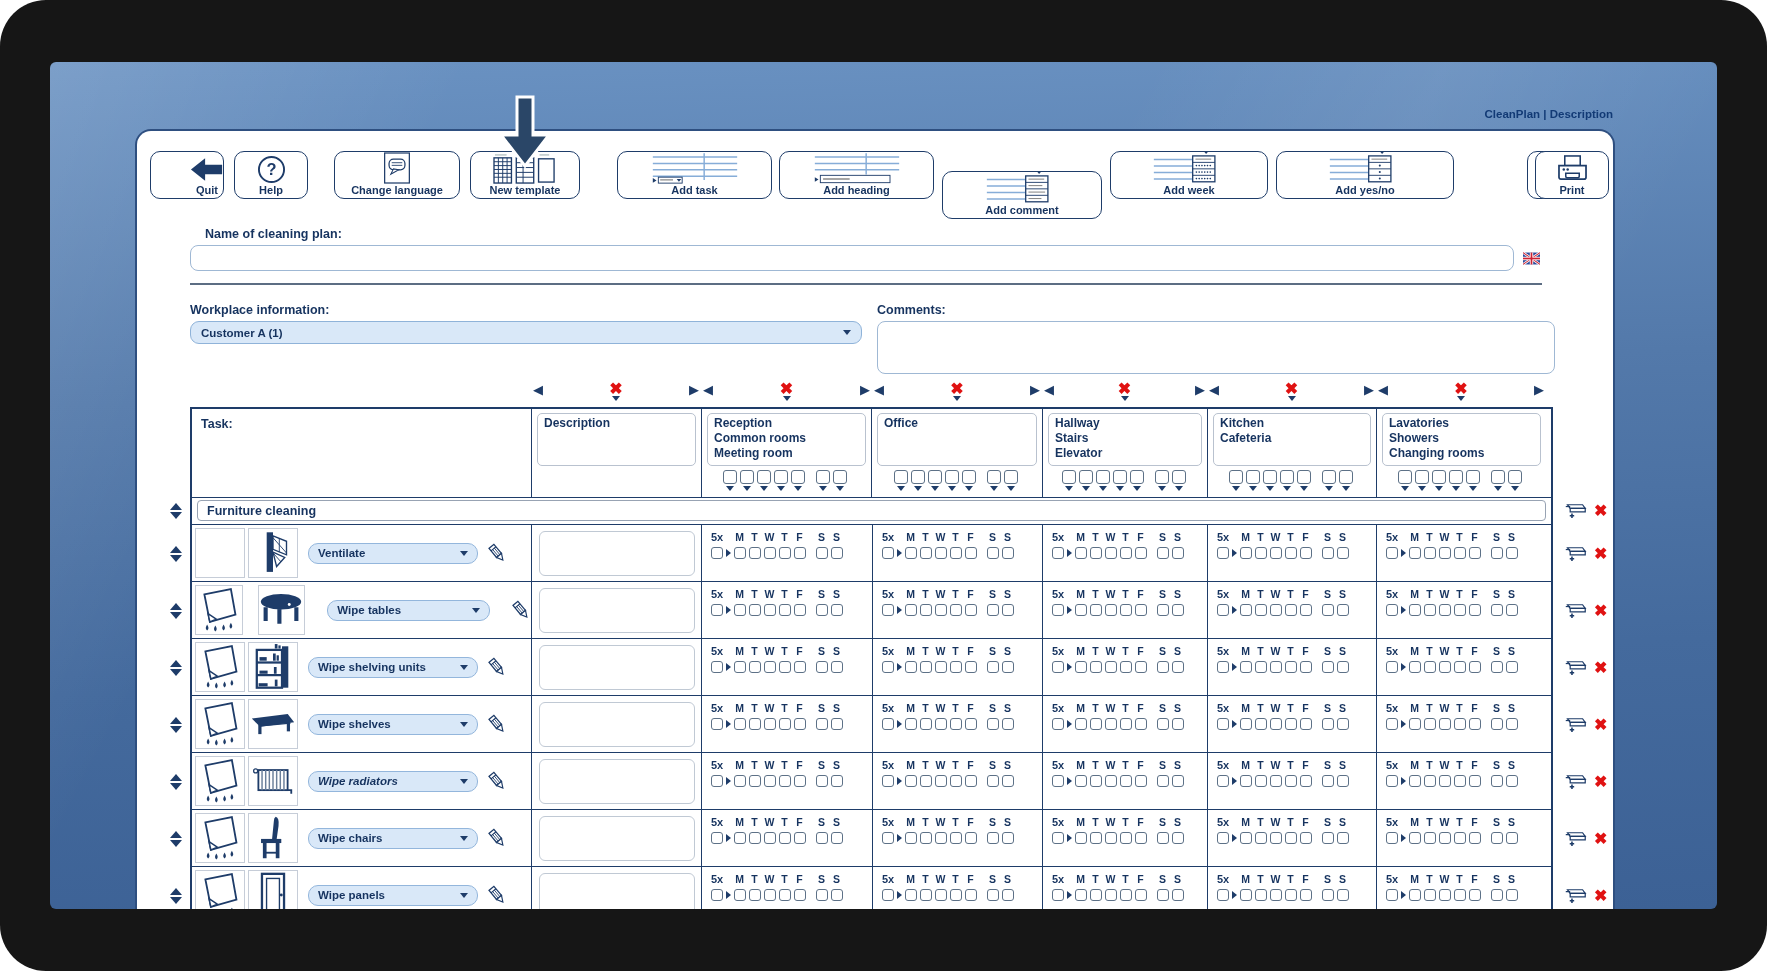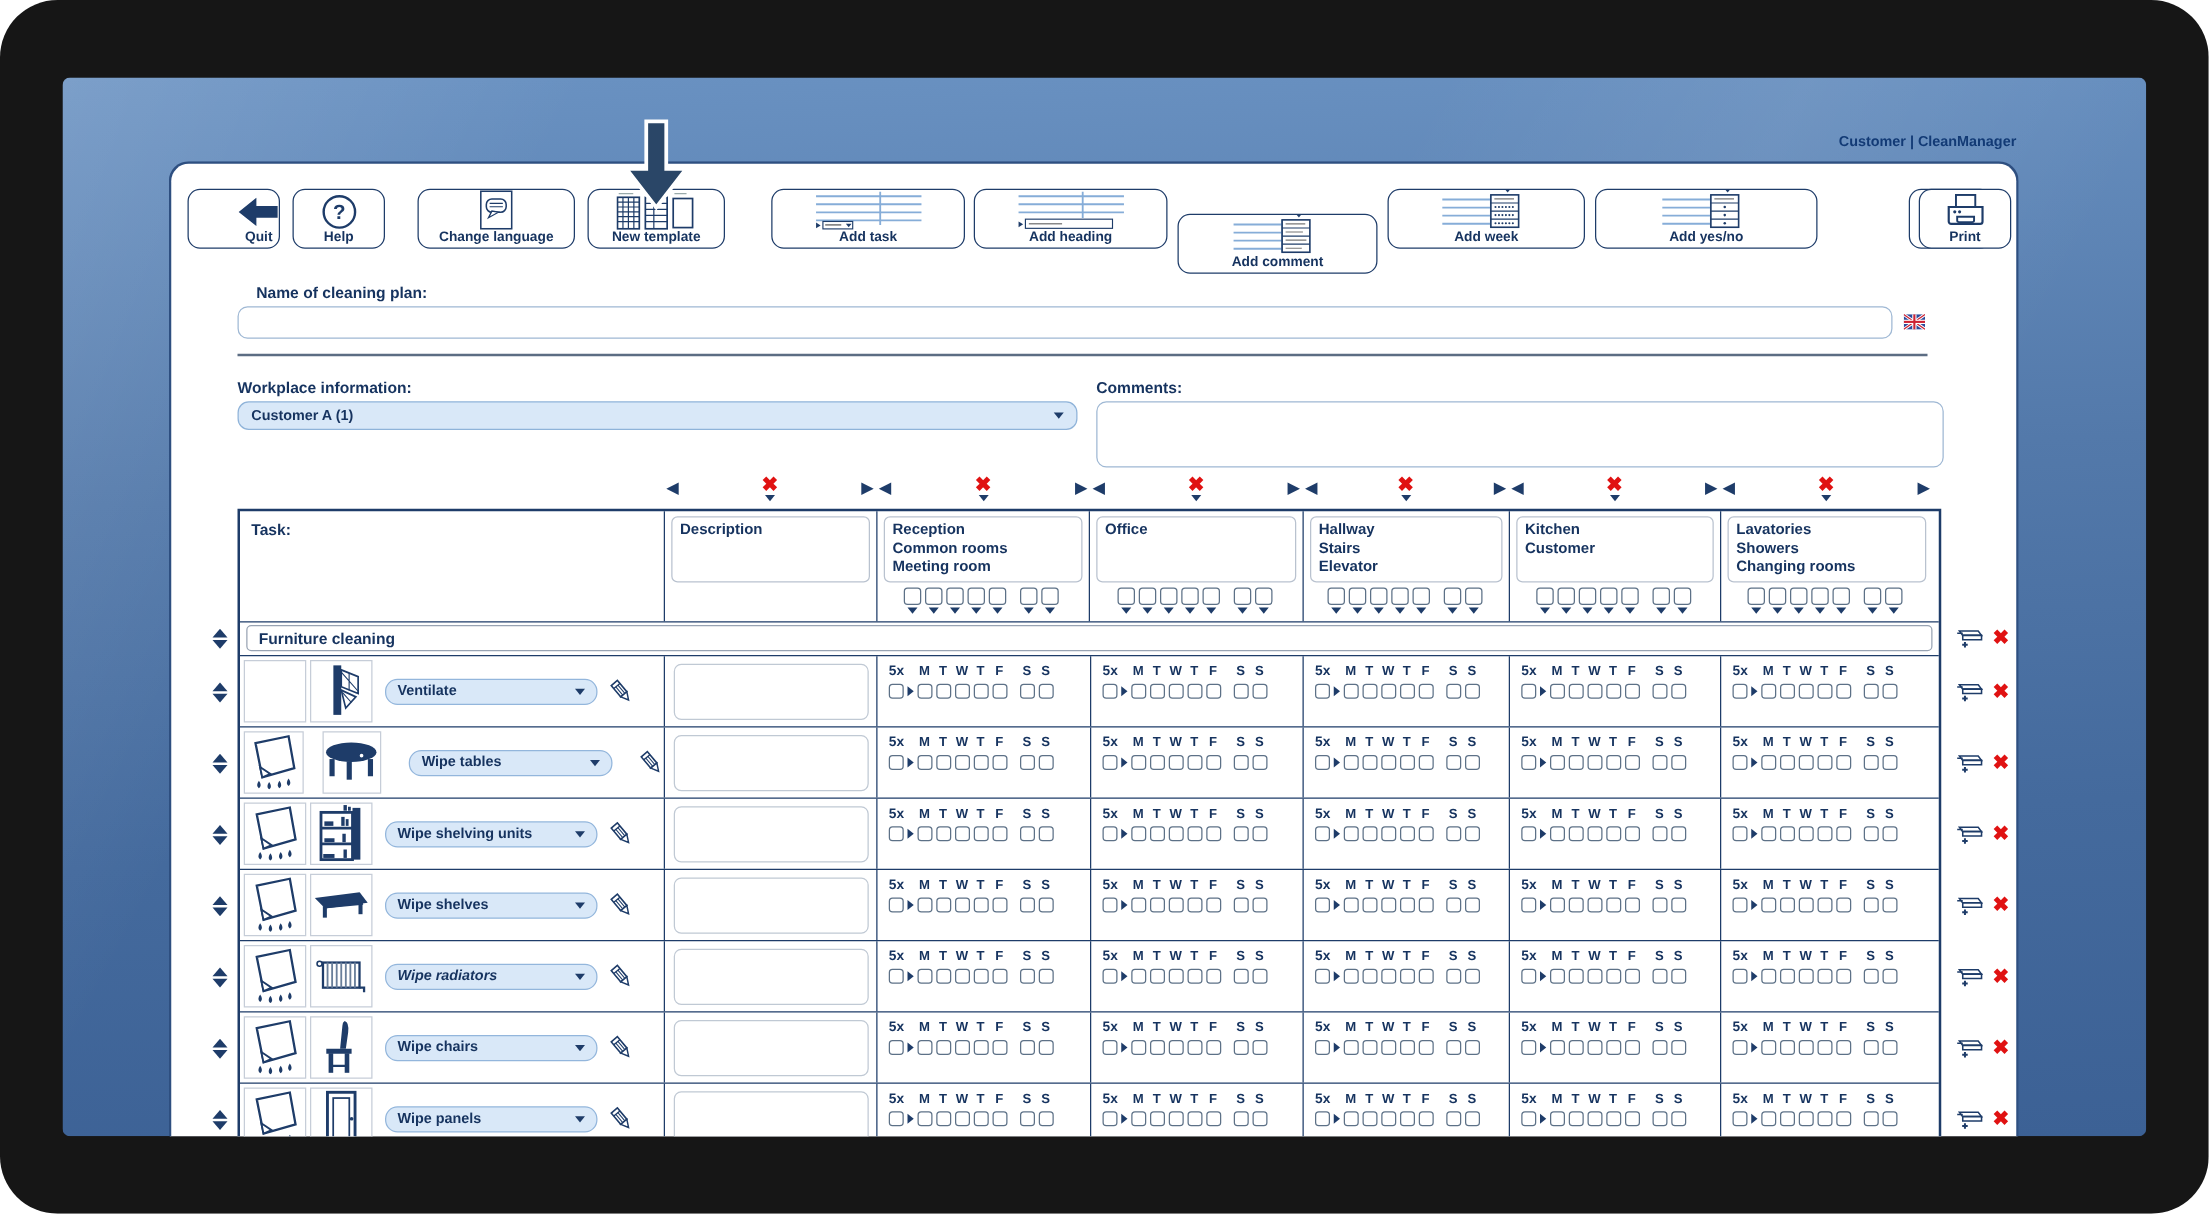--- a/index.html
+++ b/index.html
@@ -73,21 +73,21 @@
   .diamond{position:absolute;left:-22px;display:flex;flex-direction:column;align-items:center;gap:2px;cursor:grab;}
   .tu{width:0;height:0;border-left:6.5px solid transparent;border-right:6.5px solid transparent;border-bottom:7px solid #1e3c69;}
   .td{width:0;height:0;border-left:6.5px solid transparent;border-right:6.5px solid transparent;border-top:7px solid #1e3c69;}
   .icn svg{display:block;}
 </style>
 </head>
 <body>
 
 <div id="frame">
   <div id="desktop">
-    <div id="brand">Customer | CleanManager</div>
+    <div id="brand">CleanPlan | Description</div>
     <div id="window">
       <div id="toolbar">
           <div class="tbtn" style="left: 13px; width: 74px; padding-left: 40px;">
             <span class="icn">
               <svg width="34" height="25" viewBox="0 0 36 26">
                 <path d="M16 1 v7 h18 v10 h-18 v7 L1 13 Z" fill="#1e3c69"></path>
               </svg>
             </span>
             <div class="lbl">Quit</div>
           </div>
@@ -495,21 +495,21 @@
                   </span>
                   <span class="cbg-item">
                     <span class="hcb"></span>
                     <span class="tri-down"></span>
                   </span>
                 </div>
               </div>
               <div class="cell" style="width: 169px;">
                 <div class="hbox">
                   <div>Kitchen</div>
-                  <div>Customer</div>
+                  <div>Cafeteria</div>
                 </div>
                 <div class="cbgroup">
                   <span class="cbg-item">
                     <span class="hcb"></span>
                     <span class="tri-down"></span>
                   </span>
                   <span class="cbg-item">
                     <span class="hcb"></span>
                     <span class="tri-down"></span>
                   </span>

